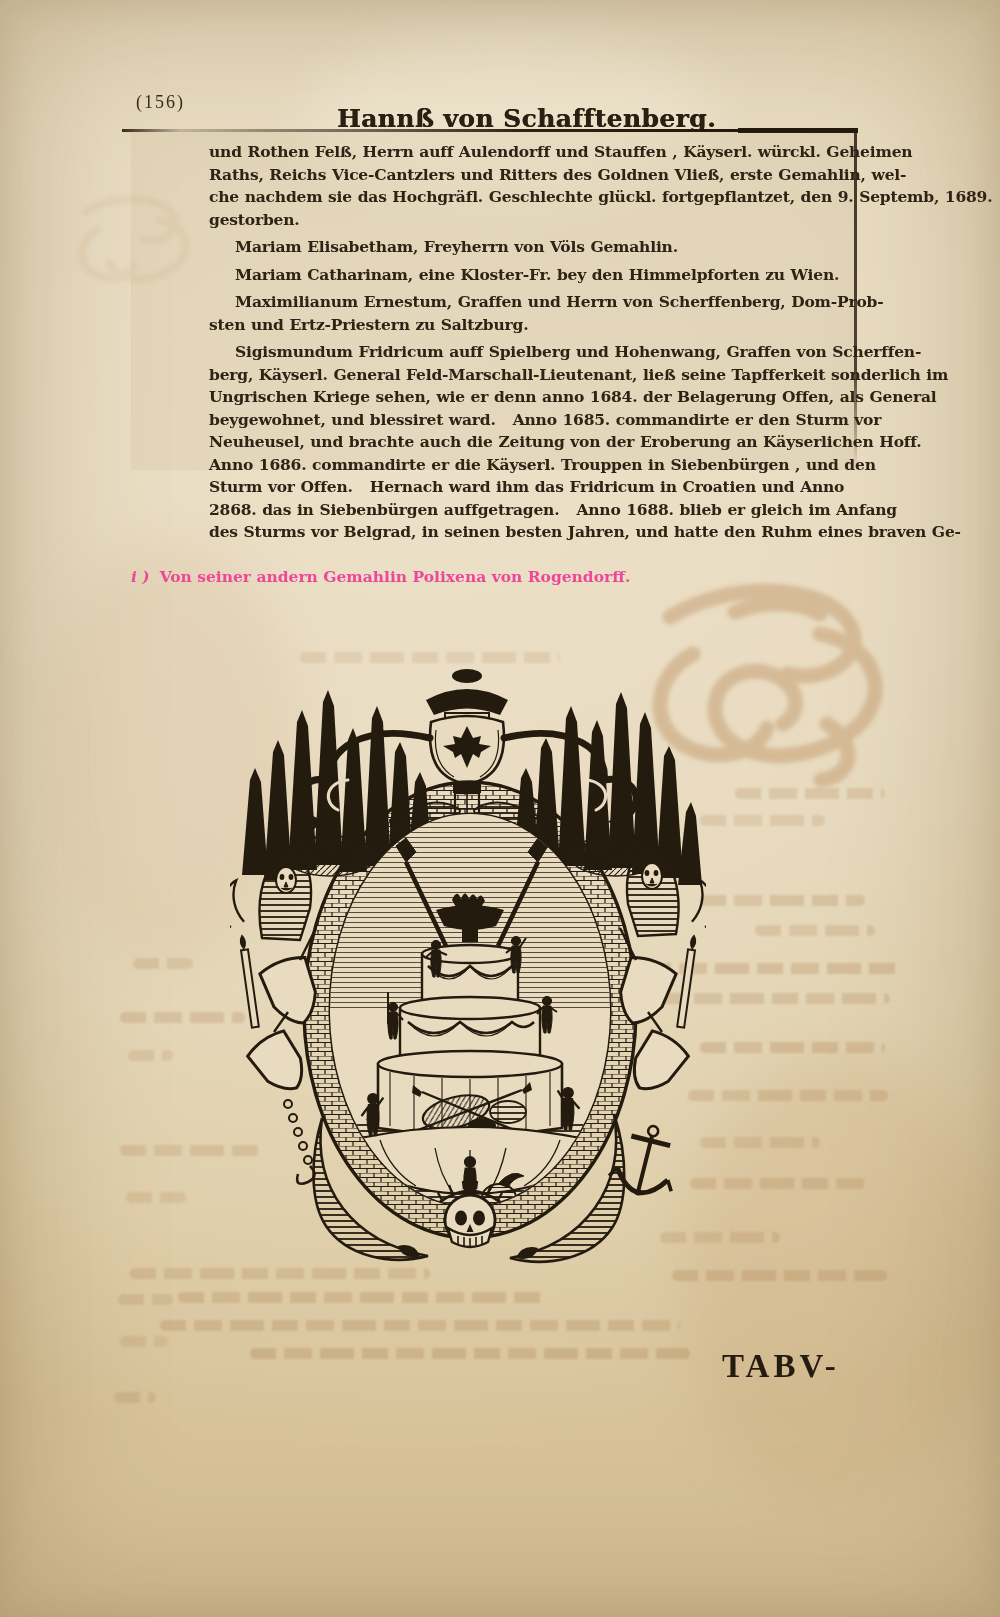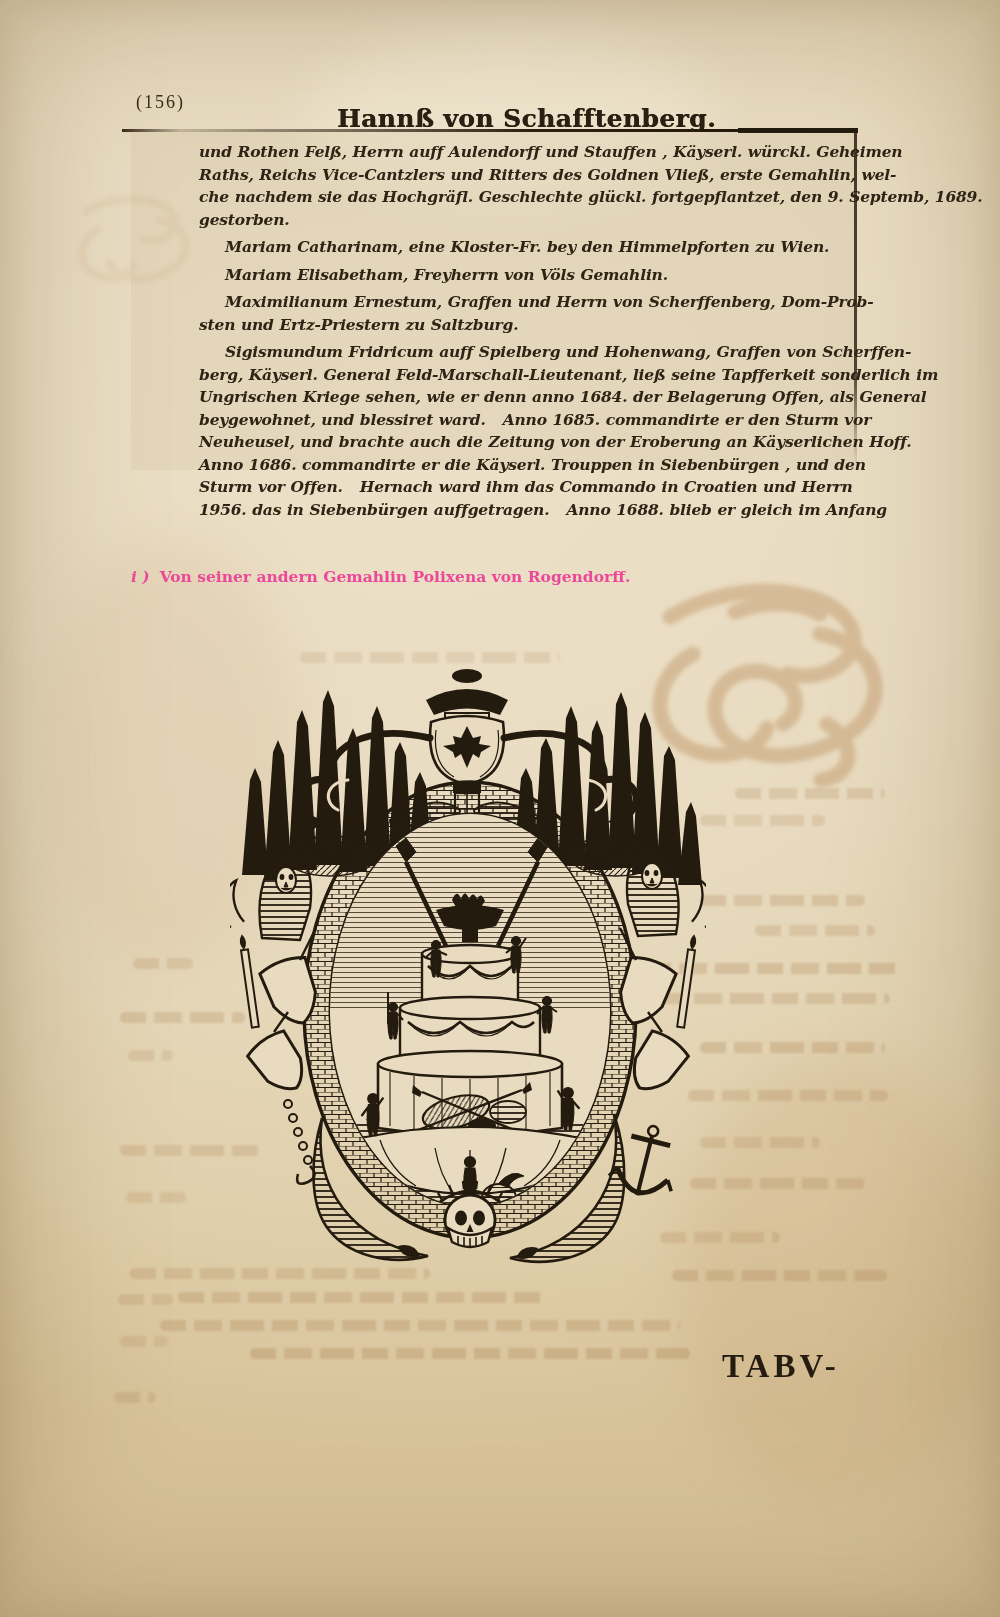--- a/index.html
+++ b/index.html
@@ -26,21 +26,21 @@
     background:linear-gradient(90deg,#3a2c1a 0%,#31261534 8%,#33281777 20%,#2c2113 55%,#1f1608 100%);}
   .rule2{position:absolute;left:738px;top:128px;width:120px;height:5px;background:#221a0c;}
   .edgeline{position:absolute;left:854px;top:131px;width:3px;height:340px;
     background:linear-gradient(180deg,rgba(40,28,14,.85) 0%,rgba(40,28,14,.8) 70%,rgba(40,28,14,0) 100%);}
   .scantint{position:absolute;left:131px;top:132px;width:723px;height:338px;
     background:rgba(150,122,82,.08);}
 
   
   .textblock{position:absolute;left:197px;top:141px;width:662px;color:#2e2314;
     font-size:15.5px;line-height:22.5px;letter-spacing:-.2px;word-spacing:.5px;font-weight:700;}
-  .para{margin:0 0 5px 2px;font-style:italic;}
+  .para{margin:0 0 5px 12px;}
   .line{white-space:pre;}
   .indent{padding-left:26px;}
   .footnote{position:absolute;left:131px;top:566px;width:560px;color:#ec4899;
     font-size:15.5px;line-height:22px;font-weight:700;white-space:pre;}
   .fnmark{font-style:italic;font-weight:700;padding-right:10px;}
 
   
   .catchword{position:absolute;left:722px;top:1348px;font-family:"Liberation Serif",serif;
     font-size:33px;font-weight:600;letter-spacing:4px;color:#241c10;text-align:center;}
 
@@ -71,38 +71,39 @@
 <div class="edgeline"></div>
 
 <div class="textblock">
   <div class="para">
     <div class="line">und Rothen Felß, Herrn auff Aulendorff und Stauffen , Käyserl. würckl. Geheimen</div>
     <div class="line">Raths, Reichs Vice-Cantzlers und Ritters des Goldnen Vließ, erste Gemahlin, wel-</div>
     <div class="line">che nachdem sie das Hochgräfl. Geschlechte glückl. fortgepflantzet, den 9. Septemb, 1689.</div>
     <div class="line">gestorben.</div>
   </div>
   <div class="para">
-    <div class="line indent">Mariam Catharinam, eine Kloster-Fr. bey den Himmelpforten zu Wien.</div>
+    <div class="line indent">Mariam Elisabetham, Freyherrn von Völs Gemahlin.</div>
   </div>
   <div class="para">
-    <div class="line indent">Mariam Elisabetham, Freyherrn von Völs Gemahlin.</div>
+    <div class="line indent">Mariam Catharinam, eine Kloster-Fr. bey den Himmelpforten zu Wien.</div>
   </div>
   <div class="para">
     <div class="line indent">Maximilianum Ernestum, Graffen und Herrn von Scherffenberg, Dom-Prob-</div>
     <div class="line">sten und Ertz-Priestern zu Saltzburg.</div>
   </div>
   <div class="para">
     <div class="line indent">Sigismundum Fridricum auff Spielberg und Hohenwang, Graffen von Scherffen-</div>
     <div class="line">berg, Käyserl. General Feld-Marschall-Lieutenant, ließ seine Tapfferkeit sonderlich im</div>
     <div class="line">Ungrischen Kriege sehen, wie er denn anno 1684. der Belagerung Offen, als General</div>
     <div class="line">beygewohnet, und blessiret ward.   Anno 1685. commandirte er den Sturm vor</div>
     <div class="line">Neuheusel, und brachte auch die Zeitung von der Eroberung an Käyserlichen Hoff.</div>
     <div class="line">Anno 1686. commandirte er die Käyserl. Trouppen in Siebenbürgen , und den</div>
-    <div class="line">Sturm vor Offen.   Hernach ward ihm das Commando in Croatien und Herrn</div>
-    <div class="line">1956. das in Siebenbürgen auffgetragen.   Anno 1688. blieb er gleich im Anfang</div>
+    <div class="line">Sturm vor Offen.   Hernach ward ihm das Fridricum in Croatien und Anno</div>
+    <div class="line">2868. das in Siebenbürgen auffgetragen.   Anno 1688. blieb er gleich im Anfang</div>
+    <div class="line">des Sturms vor Belgrad, in seinen besten Jahren, und hatte den Ruhm eines braven Ge-</div>
   </div>
 </div>
 
 <div class="footnote"><span class="fnmark">i )</span><span>Von seiner andern Gemahlin Polixena von Rogendorff.</span></div>
 
 <div class="ghost-initial" style="left:615px;top:572px;width:310px;height:240px;opacity:.5;">
   <svg viewBox="0 0 310 240">
     <g fill="none" stroke="#c39a6d" stroke-width="15" stroke-linecap="round">
       <path d="M55 45 C115 8 205 12 232 48 C256 82 214 112 172 102"></path>
       <path d="M205 62 C268 74 278 134 230 164 C182 195 118 188 103 152 C90 119 120 92 153 101 C182 109 190 138 168 152"></path>

